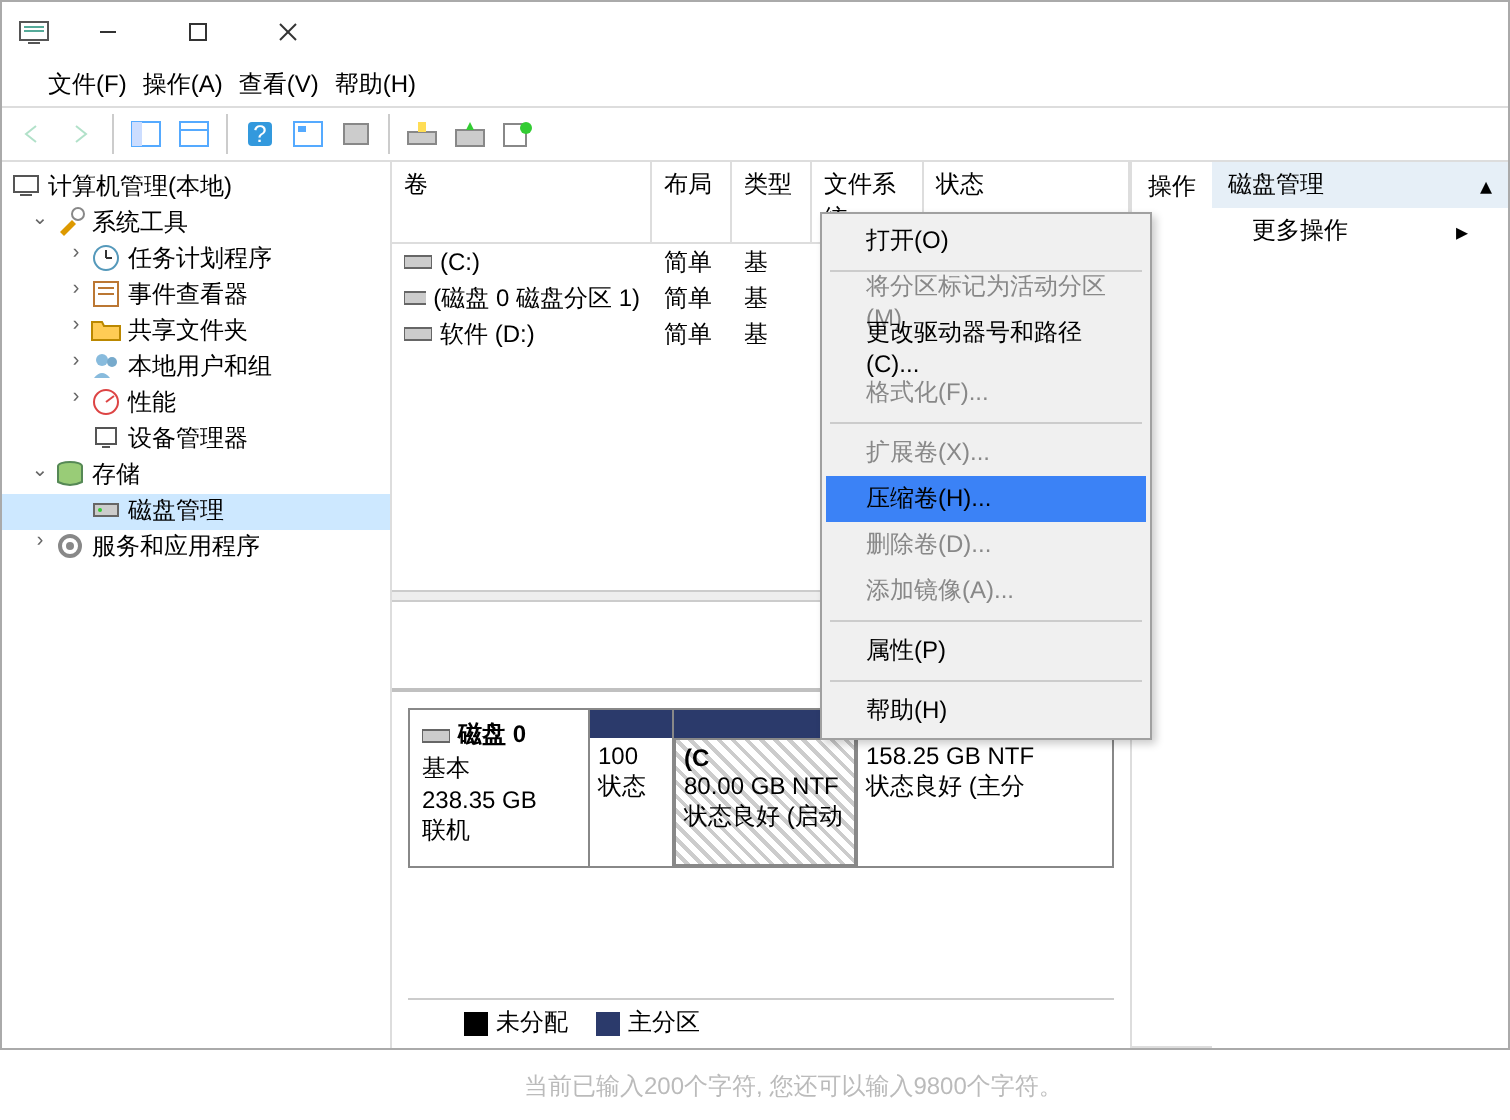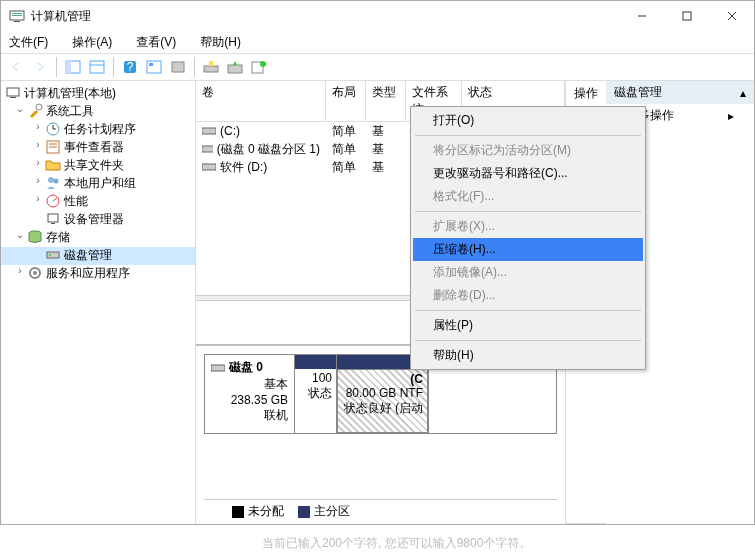--- a/index.html
+++ b/index.html
@@ -3,77 +3,76 @@
 <meta charset="utf-8">
 <style>
 * { box-sizing: border-box; margin: 0; padding: 0; font-family: "Microsoft YaHei", Tahoma, sans-serif; font-size: 12px; }
 body { background: #fff; width: 755px; height: 560px; overflow: hidden; position: relative; }
 .window { border: 1px solid #aaa; height: 525px; display: flex; flex-direction: column; background: #fff; }
 .titlebar { height: 30px; display: flex; align-items: center; padding: 0 0 0 8px; }
 .titlebar-icon { width: 16px; height: 16px; margin-right: 6px; }
 .titlebar-title { flex: 1; }
 .titlebar-btns { display: flex; }
 .titlebar-btn { width: 45px; height: 30px; display: flex; align-items: center; justify-content: center; }
-.menubar { height: 22px; display: flex; align-items: center; padding: 0 8px; gap: 24px; }
+.menubar { height: 22px; display: flex; align-items: center; padding: 0 8px; gap: 8px; margin-left: 15px; }
 .toolbar { height: 28px; border-top: 1px solid #ddd; border-bottom: 1px solid #ddd; display: flex; align-items: center; padding: 0 4px; gap: 2px; }
 .tool-sep { width: 1px; height: 20px; background: #ccc; margin: 0 3px; }
 .tool-btn { width: 22px; height: 22px; display: flex; align-items: center; justify-content: center; }
 .tool-btn.disabled { opacity: 0.35; }
 .main { flex: 1; display: flex; min-height: 0; }
 .tree-pane { width: 195px; border-right: 1px solid #ddd; padding: 4px 0; overflow: hidden; }
 .tree-row { height: 18px; display: flex; align-items: flex-start; white-space: nowrap; }
 .tree-toggle { width: 14px; text-align: center; color: #666; font-size: 10px; }
 .tree-icon { width: 16px; height: 16px; margin-right: 3px; flex-shrink: 0; }
 .tree-row.selected { background: #cde8ff; }
 .center-pane { flex: 1; display: flex; flex-direction: column; border-right: 1px solid #ddd; min-width: 0; position: relative; }
 .list-area { flex: 1; min-height: 0; display: flex; flex-direction: column; overflow: hidden; }
 .list-header { display: flex; border-bottom: 1px solid #ddd; background: #fff; }
 .list-header .col { padding: 3px 6px; border-right: 1px solid #ddd; }
 .list-body { flex: 1; overflow: hidden; }
 .list-row { display: flex; height: 18px; align-items: center; }
 .list-row .cell { padding: 0 6px; overflow: hidden; white-space: nowrap; }
 .disk-graph { border-top: 2px solid #c0c0c0; padding: 8px; height: 180px; position: relative; }
-.disk-box { display: flex; border: 1px solid #888; height: 80px; text-align: right; }
+.disk-box { display: flex; border: 1px solid #888; height: 80px; }
 .disk-info { width: 90px; padding: 4px 6px; border-right: 1px solid #888; font-size: 11px; }
 .disk-info .hdr { display: flex; align-items: center; gap: 4px; font-weight: bold; }
 .part { border-right: 1px solid #888; display: flex; flex-direction: column; }
 .part-top { height: 14px; background: #2b3a6b; }
 .part-body { flex: 1; padding: 2px 4px; font-size: 11px; overflow: hidden; white-space: nowrap; }
 .part.selected .part-body { background: repeating-linear-gradient(45deg,#fff,#fff 3px,#ccc 3px,#ccc 5px); border: 1px solid #888; }
 .legend { position: absolute; bottom: 4px; left: 8px; display: flex; gap: 14px; border-top: 1px solid #ccc; width: calc(100% - 16px); padding-top: 3px; padding-left: 28px; }
 .legend-item { display: flex; align-items: center; gap: 4px; }
 .legend-sw { width: 12px; height: 12px; }
 .actions-pane { width: 188px; display: flex; flex-direction: row; }
 .actions-head { padding: 4px 8px; border-bottom: 1px solid #ddd; }
 .actions-body { flex: 1; }
 .actions-sect { background: #e6eff7; padding: 3px 8px; display: flex; justify-content: space-between; align-items: center; }
 .actions-item { padding: 3px 20px; display: flex; justify-content: space-between; align-items: center; }
 .splitter { height: 6px; border-top: 1px solid #ccc; border-bottom: 1px solid #ccc; position: absolute; left: 0; right: 0; top: 214px; background: #eee; }
-.ctx-menu { position: absolute; left: 410px; top: 106px; width: 236px; background: #f0f0f0; border: 1px solid #a0a0a0; box-shadow: 2px 2px 4px rgba(0,0,0,0.2); padding: 2px; z-index: 100; }
+.ctx-menu { position: absolute; left: 410px; top: 106px; width: 166px; background: #f0f0f0; border: 1px solid #a0a0a0; box-shadow: 2px 2px 4px rgba(0,0,0,0.2); padding: 2px; z-index: 100; }
 .ctx-item { height: 23px; display: flex; align-items: center; padding: 0 20px; }
 .ctx-item.disabled { color: #888; }
 .ctx-item.hl { background: #3b82f6; }
 .ctx-sep { height: 1px; background: #ccc; margin: 3px 2px; }
 .footer-text { position: absolute; bottom: 8px; left: 262px; color: #bbb; font-size: 12px; }
 .col-vol{width:130px}.col-lay{width:40px}.col-typ{width:40px}.col-fs{width:56px}.col-st{flex:1}
 .cell-vol{width:130px;display:flex;align-items:center;gap:4px}.cell-lay{width:40px}.cell-typ{width:40px}
 </style>
 </head>
 <body>
 
 <div class="window">
 
   <div class="titlebar">
     <svg class="titlebar-icon" viewBox="0 0 16 16">
         <rect x="1" y="3" width="14" height="9" fill="#fff" stroke="#555"></rect>
         <rect x="5" y="13" width="6" height="1" fill="#555"></rect>
         <rect x="3" y="5" width="10" height="1" fill="#5a9"></rect>
         <rect x="3" y="7" width="10" height="1" fill="#5a9"></rect>
       </svg>
-    <span class="titlebar-title">计算机管理</span>
     <div class="titlebar-btns">
       <div class="titlebar-btn">
           <svg width="10" height="10">
             <line x1="1" y1="5" x2="9" y2="5" stroke="#333"></line>
           </svg>
         </div>
       <div class="titlebar-btn">
           <svg width="10" height="10">
             <rect x="1" y="1" width="8" height="8" fill="none" stroke="#333"></rect>
           </svg>
@@ -312,20 +311,25 @@
                 <div>100</div>
                 <div>状态</div>
               </div>
             </div>
           <div class="part selected" style="width:92px">
               <div class="part-top"></div>
               <div class="part-body"><b>(C</b><div>80.00 GB NTF</div><div>状态良好 (启动</div></div>
             </div>
           <div class="part" style="flex:1;border-right:none">
               <div class="part-top"></div>
+              <div class="part-body">
+                <div></div>
+                <div>158.25 GB NTF</div>
+                <div>状态良好 (主分</div>
+              </div>
             </div>
         </div>
         <div class="legend">
           <div class="legend-item">
               <div class="legend-sw" style="background:#000"></div>
               <span>未分配</span>
             </div>
           <div class="legend-item">
               <div class="legend-sw" style="background:#2b3a6b"></div>
               <span>主分区</span>
@@ -352,21 +356,21 @@
 
 <div class="ctx-menu">
   <div class="ctx-item">打开(O)</div>
   <div class="ctx-sep"></div>
   <div class="ctx-item disabled">将分区标记为活动分区(M)</div>
   <div class="ctx-item">更改驱动器号和路径(C)...</div>
   <div class="ctx-item disabled">格式化(F)...</div>
   <div class="ctx-sep"></div>
   <div class="ctx-item disabled">扩展卷(X)...</div>
   <div class="ctx-item hl">压缩卷(H)...</div>
+  <div class="ctx-item disabled">删除卷(D)...</div>
   <div class="ctx-item disabled">添加镜像(A)...</div>
-  <div class="ctx-item disabled">删除卷(D)...</div>
   <div class="ctx-sep"></div>
   <div class="ctx-item">属性(P)</div>
   <div class="ctx-sep"></div>
   <div class="ctx-item">帮助(H)</div>
 </div>
 
 <div class="footer-text">当前已输入200个字符, 您还可以输入9800个字符。</div>
 
 </body></html>

